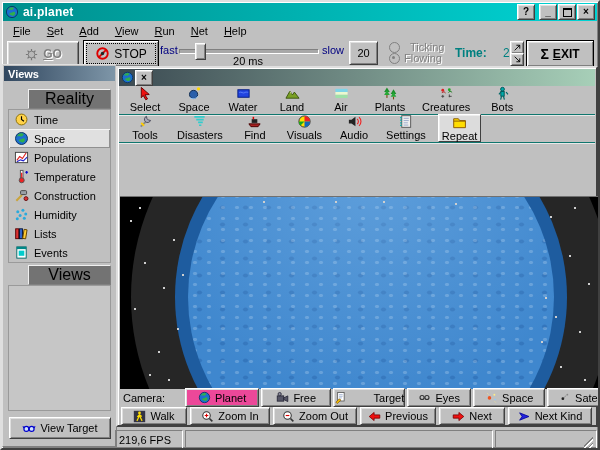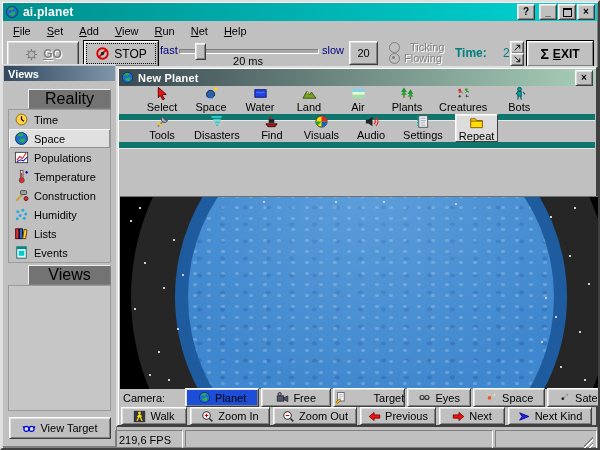--- a/index.html
+++ b/index.html
@@ -54,41 +54,41 @@
   .side-item svg{width:15px;height:15px;flex:0 0 auto;}
   .empty-list{background:#c6c6c6;}
   .btn-viewtarget{left:6px;top:352px;width:100px;height:20px;font-size:11px;}
   .btn-viewtarget svg{width:14px;height:14px;}
   
   .inner{left:114px;top:64px;width:482px;height:361px;background:#c0c0c0;box-sizing:border-box;
     border:2px solid;border-color:#dfdfdf #404040 #404040 #dfdfdf;box-shadow:inset 1px 1px 0 #fff;}
   .inner-title{position:absolute;left:1px;top:1px;right:1px;height:17px;display:flex;align-items:center;padding:0 2px;
     background:linear-gradient(90deg,#3b4a52,#a7cfb8);}
   .inner-title .title-text{font-size:11px;}
-  .toolrow{position:absolute;left:1px;right:1px;height:28px;display:flex;align-items:flex-start;padding-left:23px;gap:9px;
-    border-bottom:6px solid #0f766e;box-shadow:0 1px 0 #e8e8e8;}
+  .toolrow{position:absolute;left:1px;right:1px;height:28px;display:flex;align-items:flex-start;padding-left:6px;gap:9px;
+    border-bottom:1px solid #0f766e;box-shadow:0 1px 0 #e8e8e8;}
   .toolrow1{top:18px;}
   .toolrow2{top:46px;}
   .tool-item{display:flex;flex-direction:column;align-items:center;justify-content:center;min-width:34px;height:26px;padding:0 3px;font-size:11px;}
   .tool-item svg{width:15px;height:15px;}
   .tool-item.latched{background:#dcdcdc;border:1px solid;border-color:#fff #404040 #404040 #fff;box-shadow:inset 1px 1px 0 #eee;}
   .viewport{position:absolute;left:2px;top:128px;width:478px;height:192px;background:#000;overflow:hidden;border-top:1px solid #707070;}
   .halo,.ring,.planet{position:absolute;border-radius:50%;}
   .star{position:absolute;width:2px;height:2px;background:#cfcfcf;}
   .planet{background-image:
       radial-gradient(circle at 50% 15%, rgba(170,215,250,.30), rgba(0,0,0,0) 65%),
       radial-gradient(rgba(255,255,255,.20) 1.5px, rgba(0,0,0,0) 2.6px),
       radial-gradient(rgba(25,80,150,.30) 2px, rgba(0,0,0,0) 3.2px);
     background-size:100% 100%,14px 11px,23px 17px;}
   
   .camrow{position:absolute;left:1px;right:1px;top:320px;height:19px;display:flex;align-items:center;padding-left:4px;gap:2px;}
   .cam-label{margin-right:18px;}
   .cam-tab{height:17px;display:flex;align-items:center;justify-content:center;gap:4px;font-size:11px;}
   .cam-tab svg{width:13px;height:13px;}
-  .cam-tab.active{background:#1d4ed8;}
+  .cam-tab.active{background:#ec4899;}
   .navrow{position:absolute;left:1px;right:1px;top:339px;height:18px;display:flex;align-items:center;padding-left:2px;gap:3px;}
   .nav-btn{height:16px;display:flex;align-items:center;justify-content:center;gap:4px;font-size:11px;padding:0 4px;}
   .nav-btn svg{width:13px;height:13px;}
   
   .statusbar{left:113px;right:1px;top:426px;height:20px;display:flex;gap:2px;align-items:stretch;padding-top:2px;}
   .status-cell{border:1px solid;border-color:#808080 #fff #fff #808080;display:flex;align-items:center;padding:0 3px;font-size:11px;}
   .grip{margin-left:auto;width:12px;height:12px;align-self:flex-end;
     background:linear-gradient(135deg,transparent 50%,#808080 50%,#808080 57%,#fff 57%,#fff 64%,transparent 64%,transparent 71%,#808080 71%,#808080 78%,#fff 78%,#fff 85%,transparent 85%);}
   u{text-decoration:underline;}
 </style>
@@ -289,21 +289,20 @@
 
   <div class="abs inner">
     <div class="inner-title">
       <span style="width:13px;height:13px;display:inline-flex;">
           <svg viewBox="0 0 16 16" width="100%" height="100%">
             <circle cx="8" cy="8" r="6.4" fill="#1c6ed0" stroke="#06325f"></circle>
             <path d="M3 6.2c2-2.4 4 .8 6-1l1.6-1.8C8 1.6 4.6 2.4 3 6.2z" fill="#2fae4e"></path>
             <path d="M5.2 11c2 0 3 2 5 1 1.5-.8 2-3 1-4-2-1-4 2-6 1z" fill="#2fae4e"></path>
           </svg>
         </span>
-      <span class="title-text">New Planet</span>
       <span class="wbtn raised">×</span>
     </div>
     <div class="toolrow toolrow1" id="toolrow1">
         <div class="tool-item">
           <span style="width: 15px; height: 15px; display: inline-flex;">
             <svg viewBox="0 0 16 16" width="100%" height="100%">
               <path d="M3.5 1.5l8.5 7.5-4.6.5 2.8 4.2-1.9 1-2.8-4.6-2 2.4z" fill="#e11" stroke="#600"></path>
             </svg>
           </span>
           <span>Select</span>

